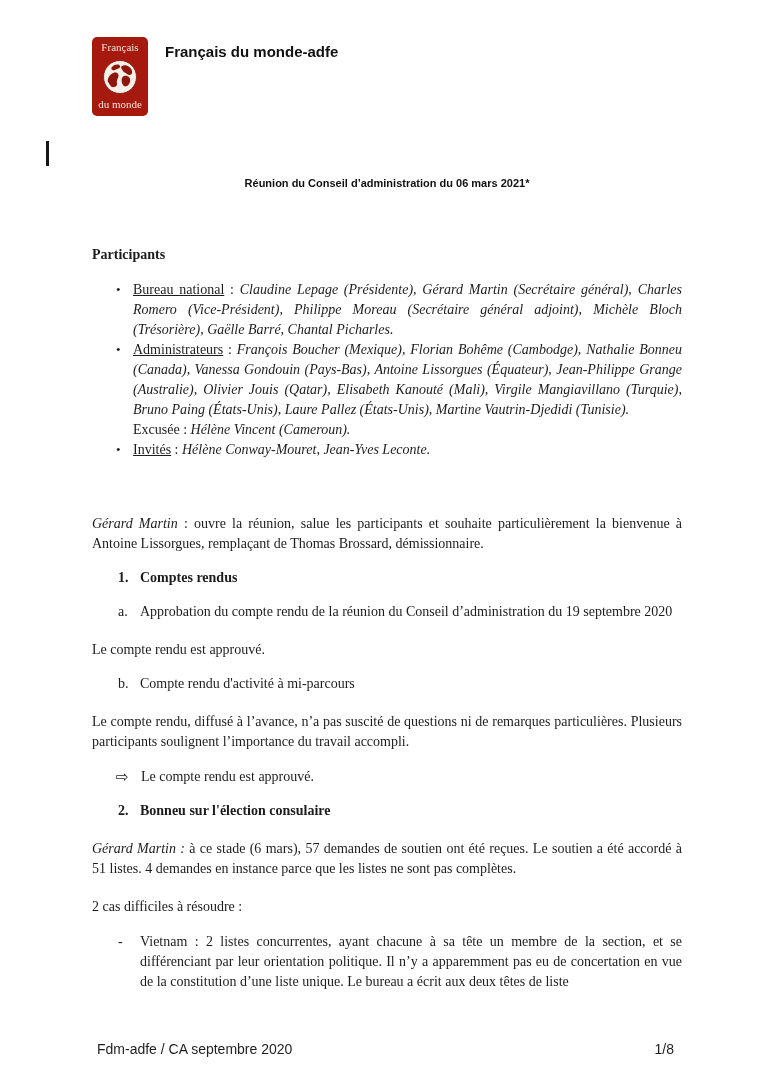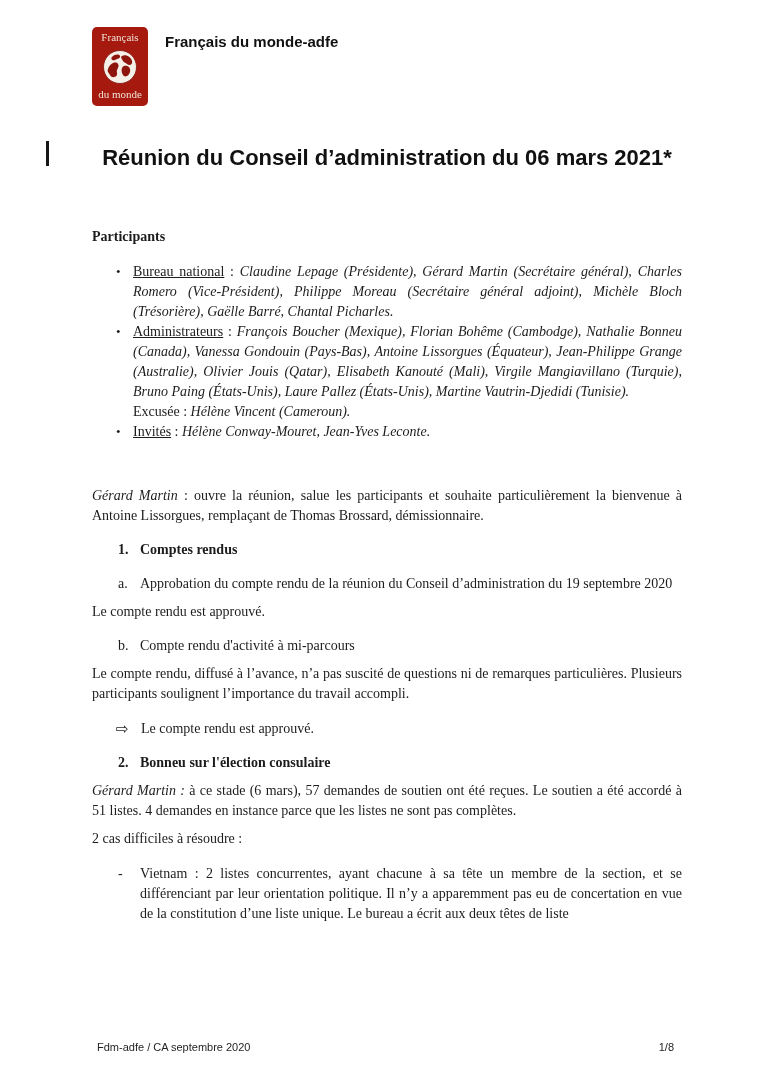--- a/index.html
+++ b/index.html
@@ -8,21 +8,21 @@
     width:768px; height:1087px;
     font-family:"Liberation Serif", serif;
     color:#1c1c1c;
     position:relative;
     overflow:hidden;
   }
   .page {
     position:relative;
     width:768px; height:1087px;
     background:#fff;
-    padding:27px 86px 0 92px;
+    padding:37px 86px 0 92px;
   }
   
   .doc-header { display:flex; align-items:flex-start; gap:17px; }
   .logo {
     width:56px; height:79px;
     background:#a6190f;
     border-radius:5px;
     display:flex; flex-direction:column;
     align-items:center; justify-content:space-between;
     padding:5px 2px 6px 2px;
@@ -44,25 +44,25 @@
   }
   .org-name  { font-size:15px; line-height:16px; }
   .dept-name { font-size:17.5px; line-height:18px; }
 
   .change-bar {
     position:absolute; left:46px; top:141px;
     width:2.5px; height:25px; background:#161616;
   }
 
   .doc-title {
-    margin-top:39px;
+    margin-top:61px;
     text-align:center;
     font-family:"Liberation Sans", sans-serif;
     font-weight:bold;
-    font-size:22px;
+    font-size:11px;
     color:#111;
   }
 
   
   .body-text { font-size:14px; line-height:20px; }
   .hding { font-weight:bold; font-size:14px; }
   .participants-heading { margin-top:56px; }
   .j { text-align:justify; }
   .i { font-style:italic; }
   .u { text-decoration:underline; }
@@ -81,31 +81,31 @@
 
   .dash-li { padding-left:26px; margin-top:15px; }
   .dash-li .marker { width:22px; }
 
   .arrow-li { padding-left:24px; margin-top:15px; }
   .arrow-li .marker {
     width:25px; font-size:15px;
     font-family:"DejaVu Sans", sans-serif;
   }
 
-  .para { margin-top:8px; }
+  .para { margin-top:18px; }
   .footnote { margin-top:15px; }
   .spacer-lg { height:36px; }
 
   
   .doc-footer {
     position:absolute;
     left:97px; right:94px; top:1041px;
     display:flex; justify-content:space-between;
     font-family:"Liberation Sans", sans-serif;
-    font-size:11px; color:#1f1f1f;
+    font-size:14px; color:#1f1f1f;
   }
 </style>
 </head>
 <body>
 
 <div class="page">
 
   <div class="change-bar"></div>
 
   <header class="doc-header">

